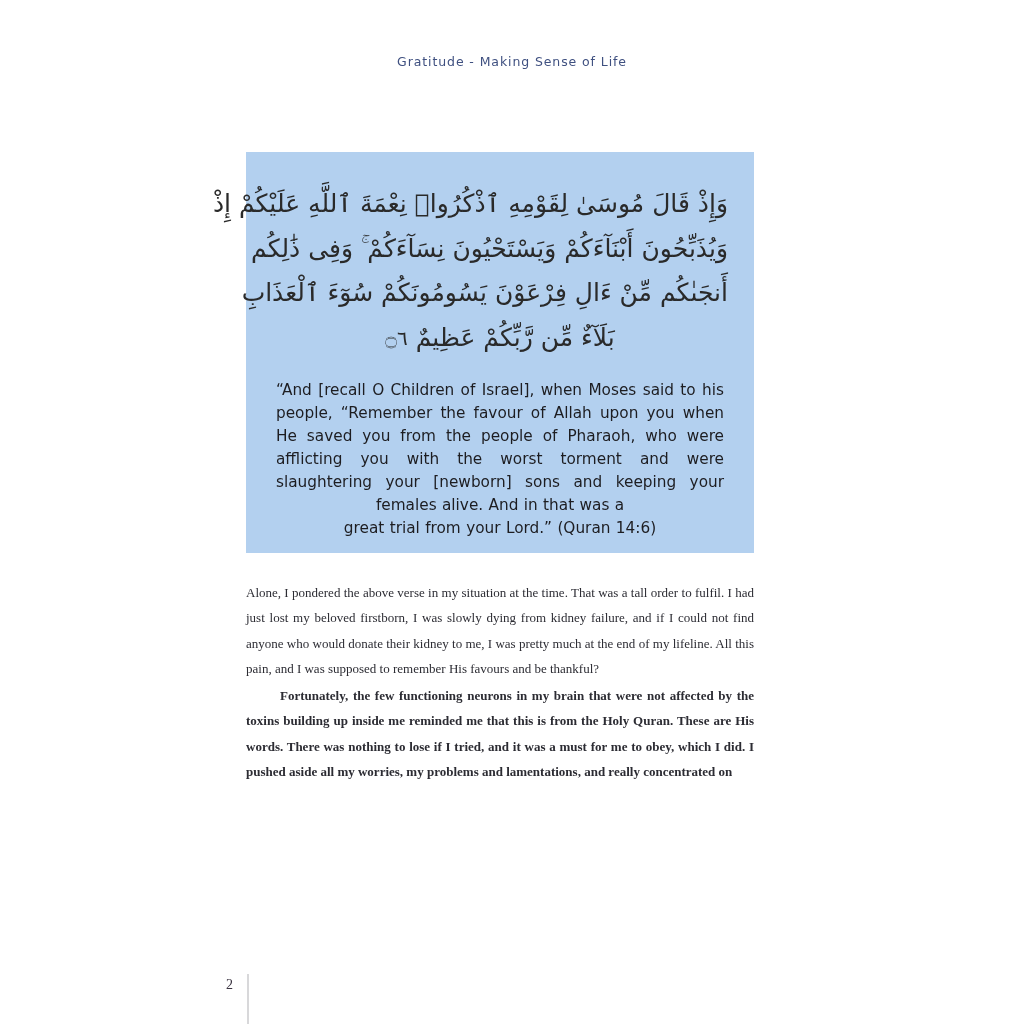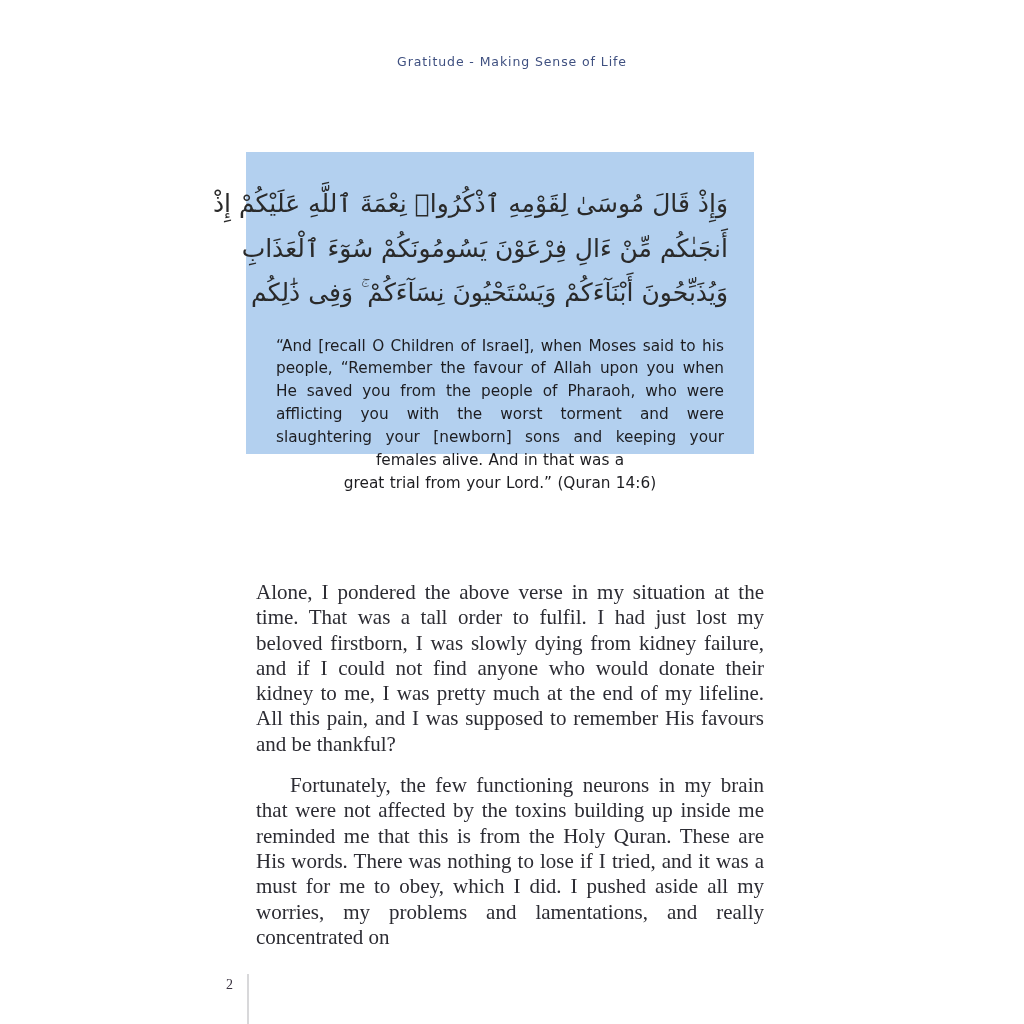--- a/index.html
+++ b/index.html
@@ -35,21 +35,21 @@
     font-weight: 500;
     white-space: nowrap;
   }
 
   
   .verse-panel {
     position: absolute;
     left: 246px;
     top: 152px;
     width: 508px;
-    height: 302px;
+    height: 401px;
     background: #b3d0ef;
     box-sizing: border-box;
     padding: 26px 18px 14px 18px;
   }
 
   .arabic-block {
     direction: rtl;
     text-align: center;
     color: #2a2a2a;
     font-family: "DejaVu Sans", "Liberation Sans", sans-serif;
@@ -79,34 +79,35 @@
     word-spacing: 0.5px;
   }
   .translation-block .tail {
     display: block;
     text-align-last: center;
   }
 
   
   .body-copy {
     position: absolute;
-    left: 256px;
+    left: 246px;
     top: 580px;
     width: 508px;
     color: #2c2c33;
-    font-size: 21px;
+    font-size: 13px;
     line-height: 25.3px;
     text-align: justify;
   }
   .body-copy p {
     margin: 0;
   }
   .body-copy p.indented {
     text-indent: 34px;
-    margin-top: 16px;
+    margin-top: 2px;
+    font-weight: bold;
   }
 
   
   .folio {
     position: absolute;
     left: 226px;
     top: 977px;
     font-size: 14px;
     color: #3a3340;
     font-family: "Liberation Serif", "DejaVu Serif", serif;
@@ -124,22 +125,23 @@
 <body>
 
 <div class="page">
 
   <div class="running-header">Gratitude - Making Sense of Life</div>
 
   <div class="verse-panel">
 
     <div class="arabic-block">
       <span class="arabic-line">وَإِذْ قَالَ مُوسَىٰ لِقَوْمِهِ ٱذْكُرُوا۟ نِعْمَةَ ٱللَّهِ عَلَيْكُمْ إِذْ</span>
+      <span class="arabic-line">وَيُذَبِّحُونَ أَبْنَآءَكُمْ وَيَسْتَحْيُونَ نِسَآءَكُمْ ۚ وَفِى ذَٰلِكُم</span>
       <span class="arabic-line">أَنجَىٰكُم مِّنْ ءَالِ فِرْعَوْنَ يَسُومُونَكُمْ سُوٓءَ ٱلْعَذَابِ</span>
-      <span class="arabic-line">وَيُذَبِّحُونَ أَبْنَآءَكُمْ وَيَسْتَحْيُونَ نِسَآءَكُمْ ۚ وَفِى ذَٰلِكُم</span>
+      <span class="arabic-line"><span>بَلَآءٌ مِّن رَّبِّكُمْ عَظِيمٌ</span> <span class="verse-marker">۝٦</span></span>
     </div>
 
     <div class="translation-block">
       <span>“And [recall O Children of Israel], when Moses said to his people, “Remember the favour of Allah upon you when He saved you from the people of Pharaoh, who were afflicting you with the worst torment and were slaughtering your [newborn] sons and keeping your females alive. And in that was a</span>
       <span class="tail">great trial from your Lord.”  (Quran 14:6)</span>
     </div>
 
   </div>
 
   <div class="body-copy">

